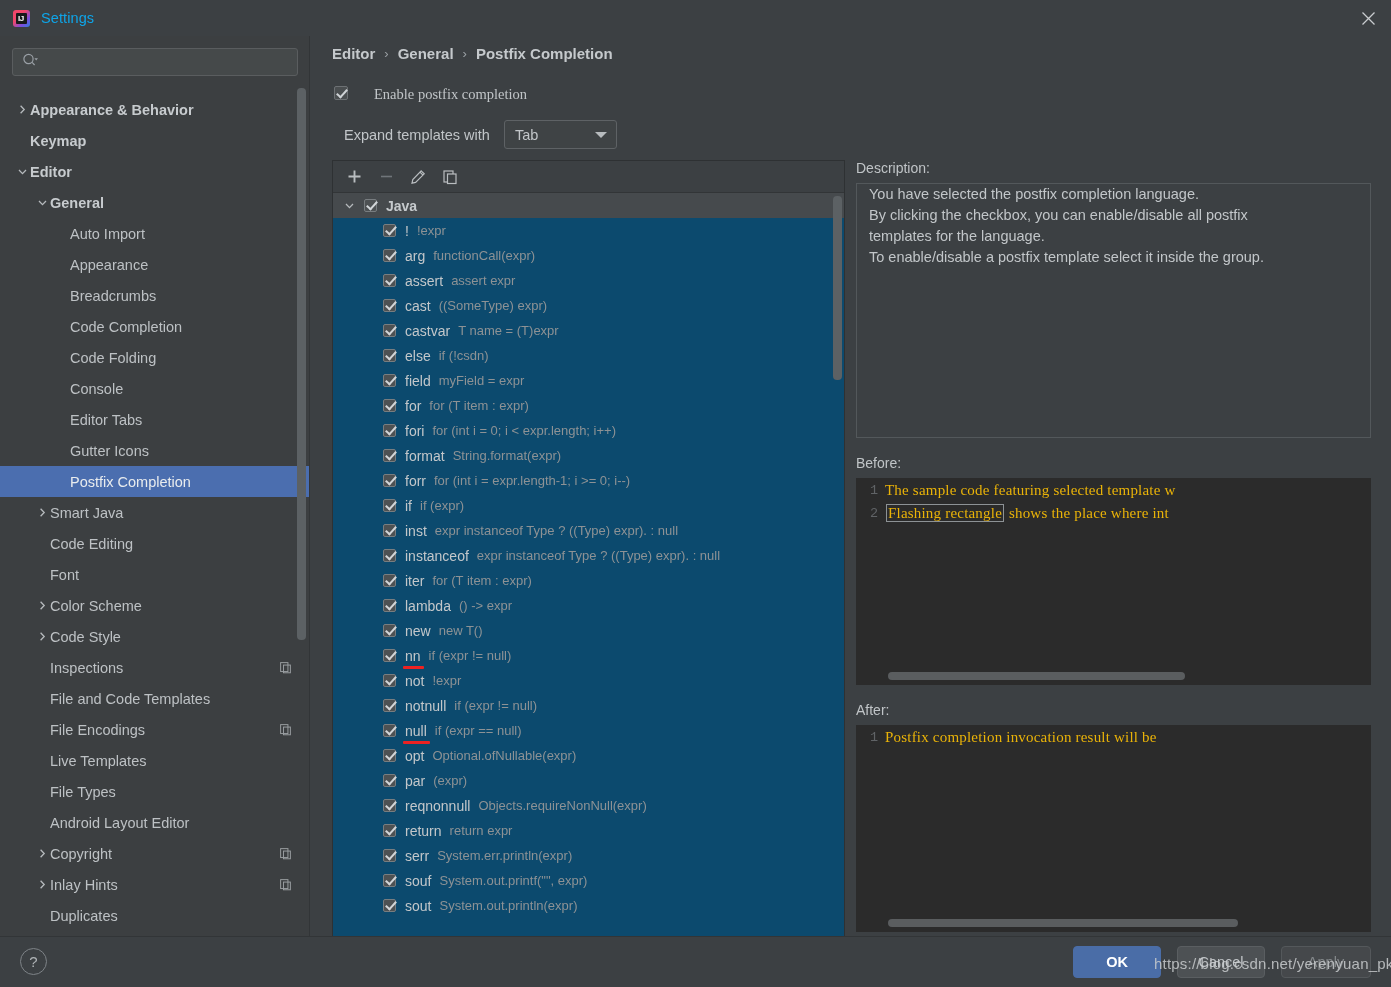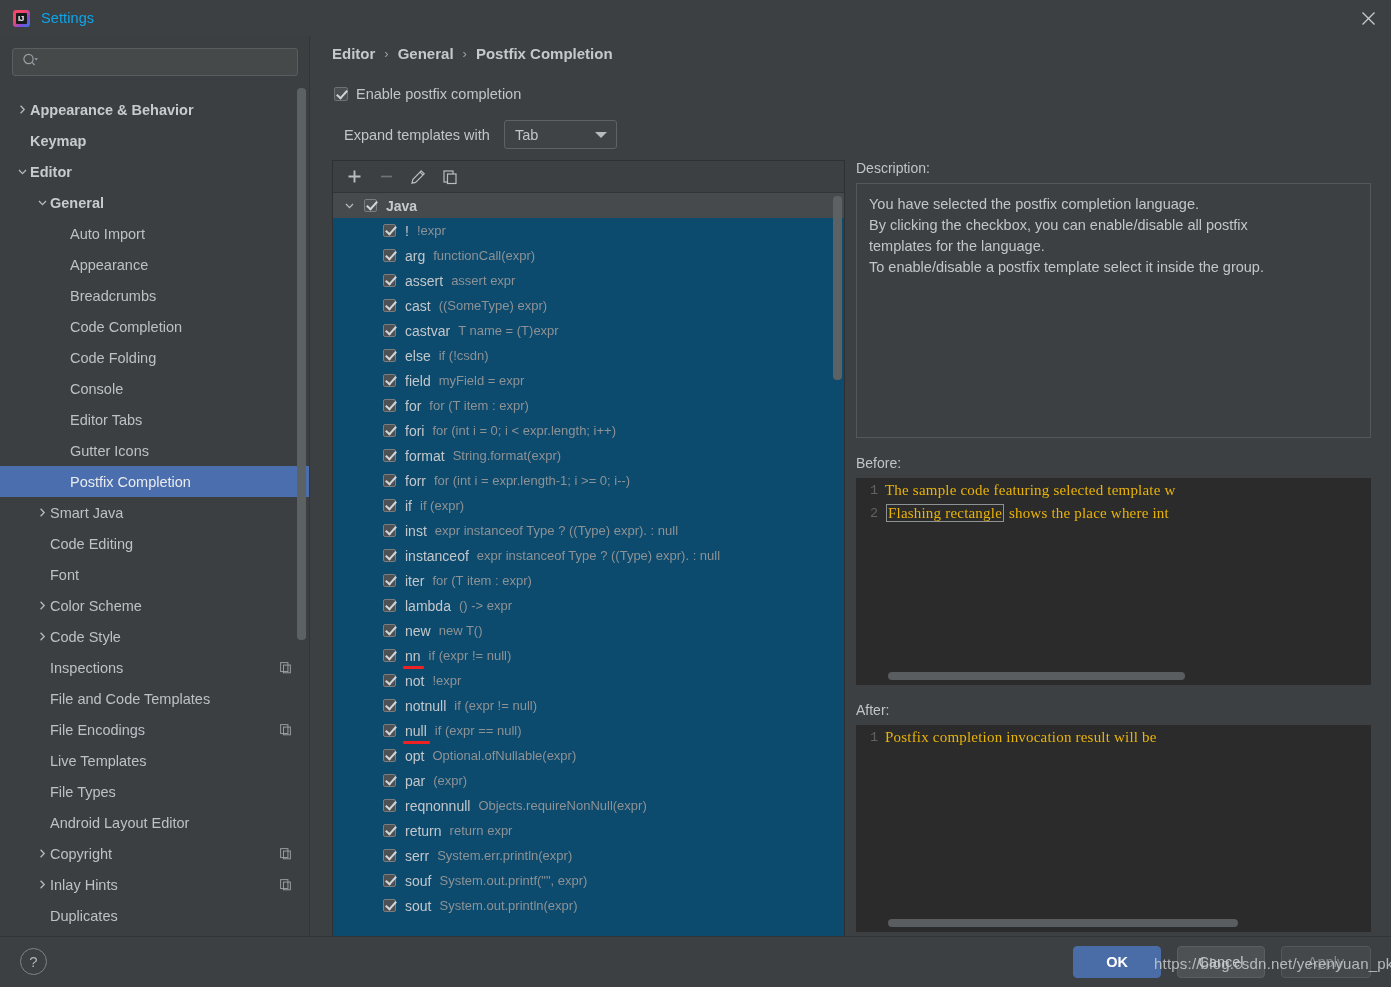--- a/index.html
+++ b/index.html
@@ -102,22 +102,23 @@
     background: #3c4043;
   }
   #breadcrumb {
     position: absolute; left: 22px; top: 9px;
     font-size: 15px; font-weight: 700; color: #c5c9cc;
     display: flex; align-items: center; gap: 9px;
   }
   #breadcrumb .sep { color: #9aa0a4; font-weight: 400; font-size: 13px; }
 
   #enable-row {
-    position: absolute; left: 24px; top: 50px; display: flex; align-items: center; gap: 8px;
+    position: absolute; left: 24px; top: 50px; display: flex; align-items: flex-start; gap: 26px;
     cursor: pointer;
+    font-family: Liberation Serif, serif;
   }
   .cb {
     width: 14px; height: 14px; border: 1px solid #6d7174; border-radius: 2px;
     background: #4a4e50; position: relative; flex: 0 0 14px;
   }
   .cb.checked::after {
     content: ""; position: absolute; left: 4px; top: 0px;
     width: 4px; height: 9px; border: solid #cfd3d6; border-width: 0 2px 2px 0;
     transform: rotate(42deg);
   }
@@ -187,21 +188,21 @@
   #tpl-scroll-thumb {
     position: absolute; right: 2px; top: 3px; width: 9px; height: 184px;
     background: #5c6164; border-radius: 4px;
   }
 
   
   #right-col { position: absolute; left: 546px; top: 124px; width: 515px; }
   .sec-label { font-size: 14px; color: #c0c4c7; margin-bottom: 7px; }
   #desc-box {
     width: 515px; height: 255px; background: #3c4043;
-    border: 1px solid #53585b; padding: 10px 12px;
+    border: 1px solid #53585b; padding: 0 12px;
     font-size: 14.5px; color: #c2c6c9; line-height: 21px; overflow: hidden;
   }
   .code-box {
     width: 515px; background: #2b2b2b; border: 1px solid #2b2b2b;
     position: relative; overflow: hidden;
   }
   #before-box { height: 207px; }
   #after-box  { height: 207px; }
   .code-line {
     display: flex; align-items: center; height: 23px;

